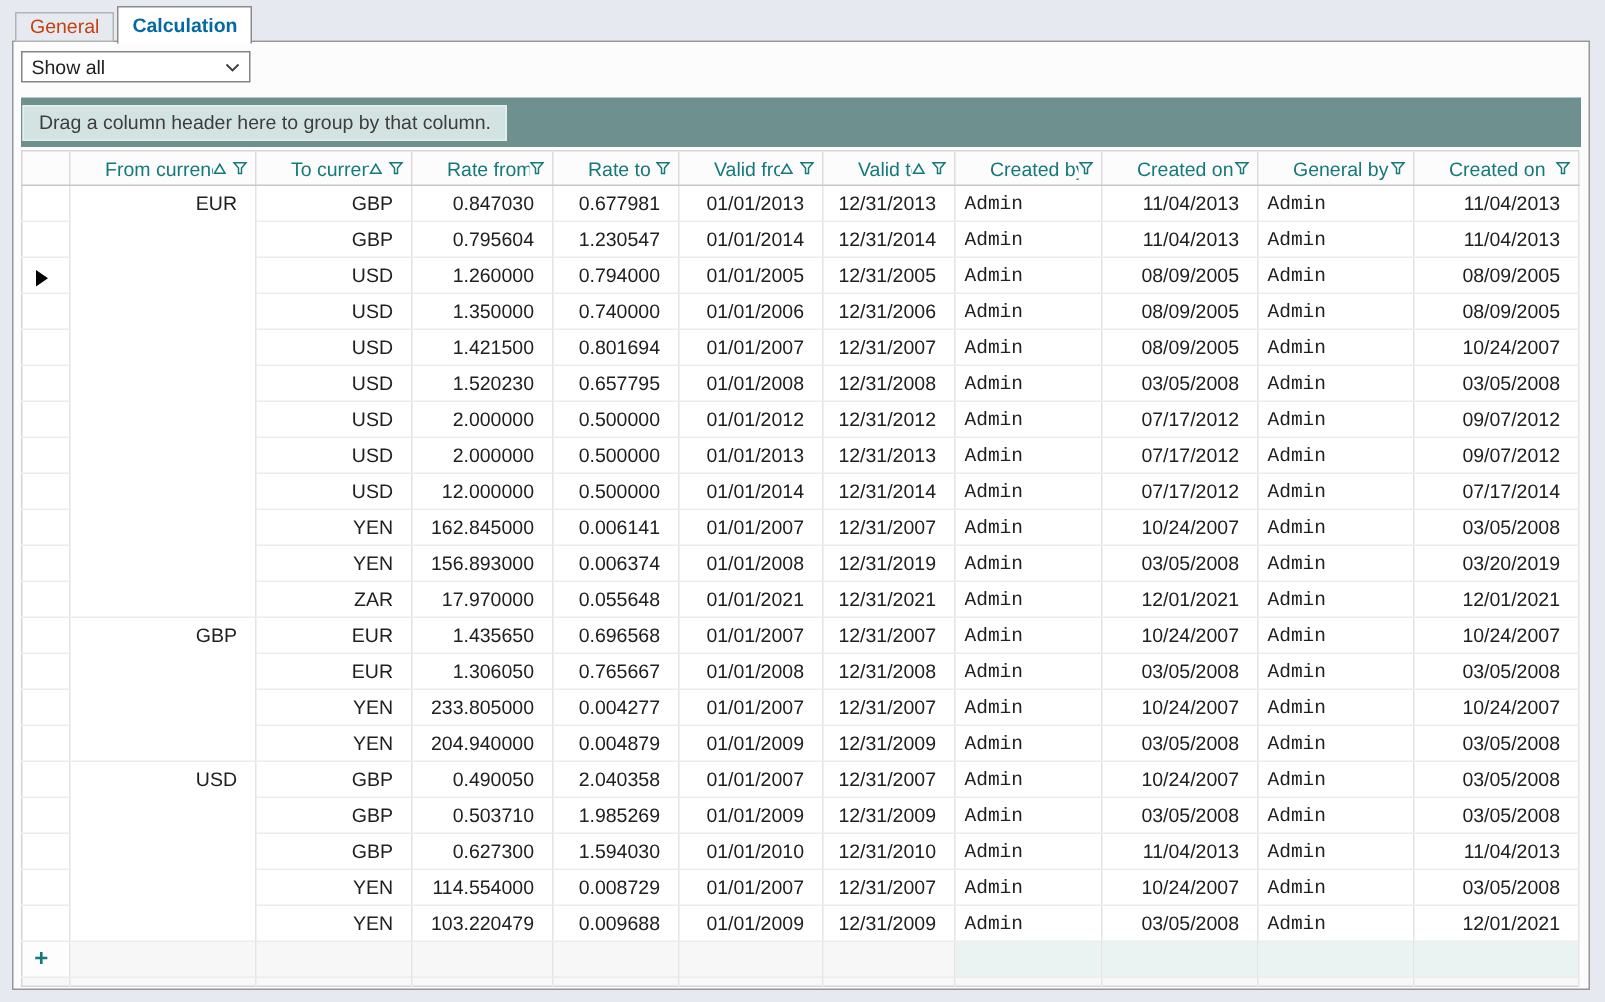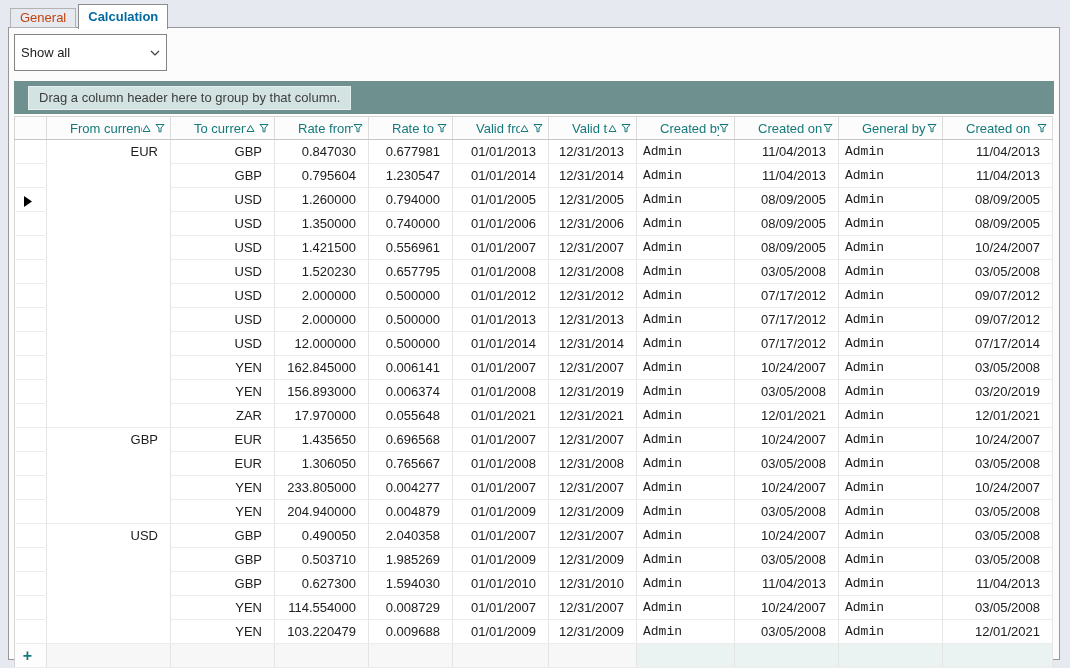--- a/index.html
+++ b/index.html
@@ -28,31 +28,31 @@
     height:25px;line-height:23px;background:#fff;border:1px solid #8c8c8c;border-bottom:none;
     color:#0369a1;font-weight:bold;margin-bottom:-1px;z-index:6;
   }
   
   .panel{
     position:absolute;left:8px;top:27px;width:1052px;height:633px;
     box-sizing:border-box;border:1px solid #979797;background:#fcfcfc;padding:5px;
   }
   
   .dropdown{
-    width:153px;height:37px;box-sizing:border-box;margin:1px 0 10px 0;
+    width:153px;height:21px;box-sizing:border-box;margin:1px 0 10px 0;
     border:1px solid #838383;background:#fff;
     display:flex;align-items:center;justify-content:space-between;padding:0 6px;
     cursor:default;
   }
   .dropdown .val{white-space:nowrap;}
   .chev{display:flex;align-items:center;}
   
   .groupbar{
     height:33px;background:var(--groupbar);margin-bottom:2px;
-    display:flex;align-items:center;padding-left:14px;box-sizing:border-box;
+    display:flex;align-items:center;padding-left:1px;box-sizing:border-box;
   }
   .grouphint{
     background:var(--hintbg);border:1px solid #e4efee;color:#3d3d3d;
     padding:3px 10px 4px 10px;white-space:nowrap;
   }
   
   table.grid{
     border-collapse:collapse;table-layout:fixed;width:1038px;
     border:1px solid #d5d5d5;
   }
@@ -285,21 +285,21 @@
           <td class="r">12/31/2006</td>
           <td class="l tint">Admin</td>
           <td class="r tint">08/09/2005</td>
           <td class="l tint">Admin</td>
           <td class="r tint">08/09/2005</td>
         </tr>
         <tr>
           <td class="indicator"></td>
           <td class="r">USD</td>
           <td class="r">1.421500</td>
-          <td class="r">0.556961</td>
+          <td class="r">0.801694</td>
           <td class="r">01/01/2007</td>
           <td class="r">12/31/2007</td>
           <td class="l tint">Admin</td>
           <td class="r tint">08/09/2005</td>
           <td class="l tint">Admin</td>
           <td class="r tint">10/24/2007</td>
         </tr>
         <tr>
           <td class="indicator"></td>
           <td class="r">USD</td>

